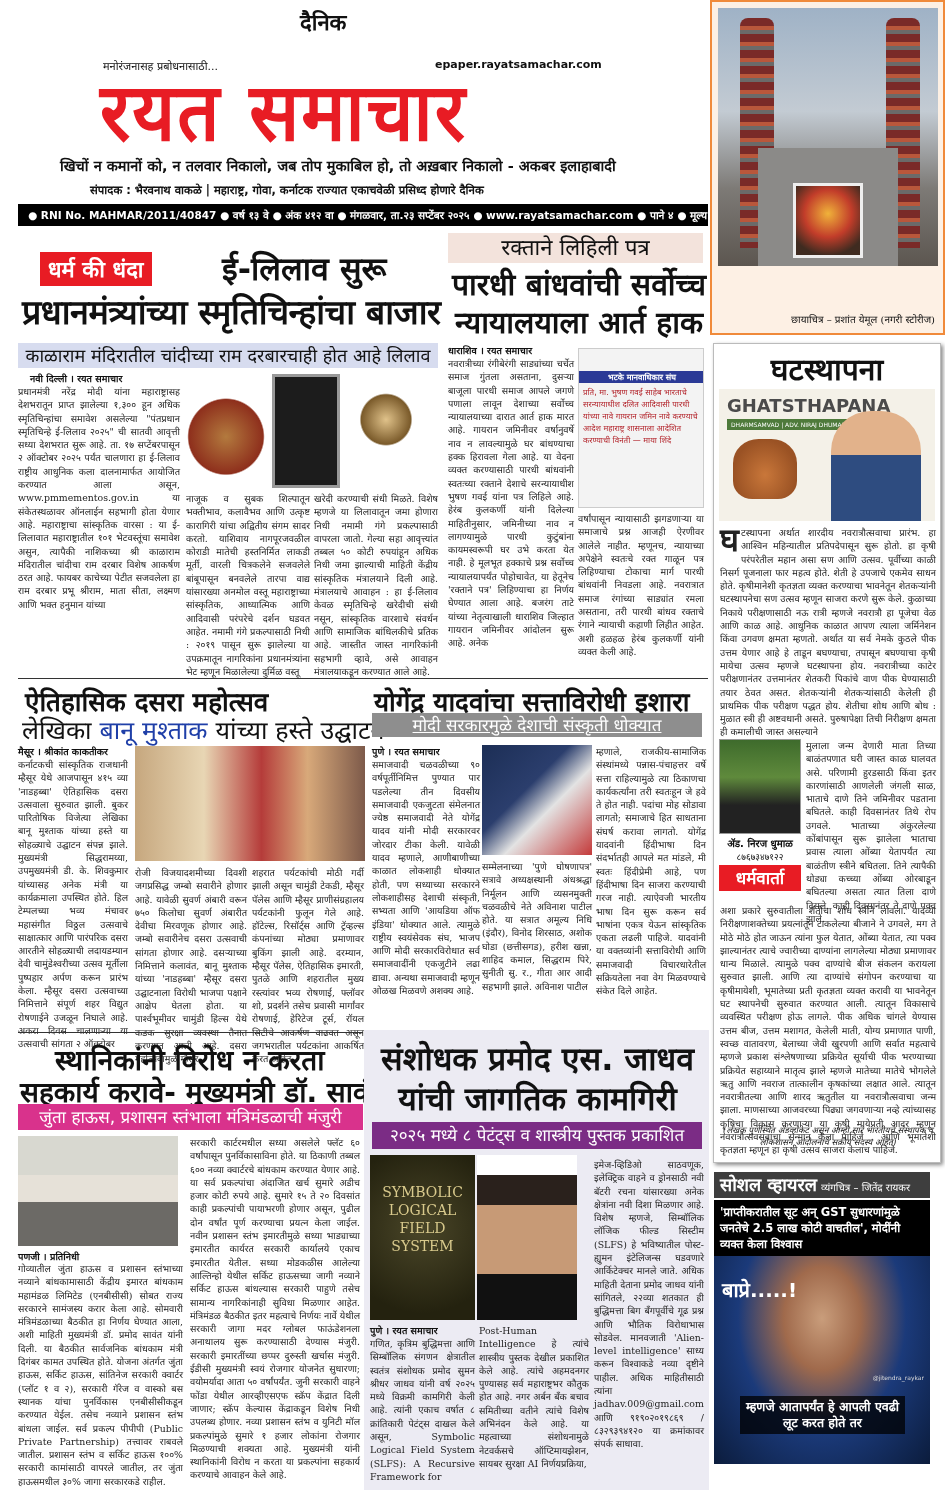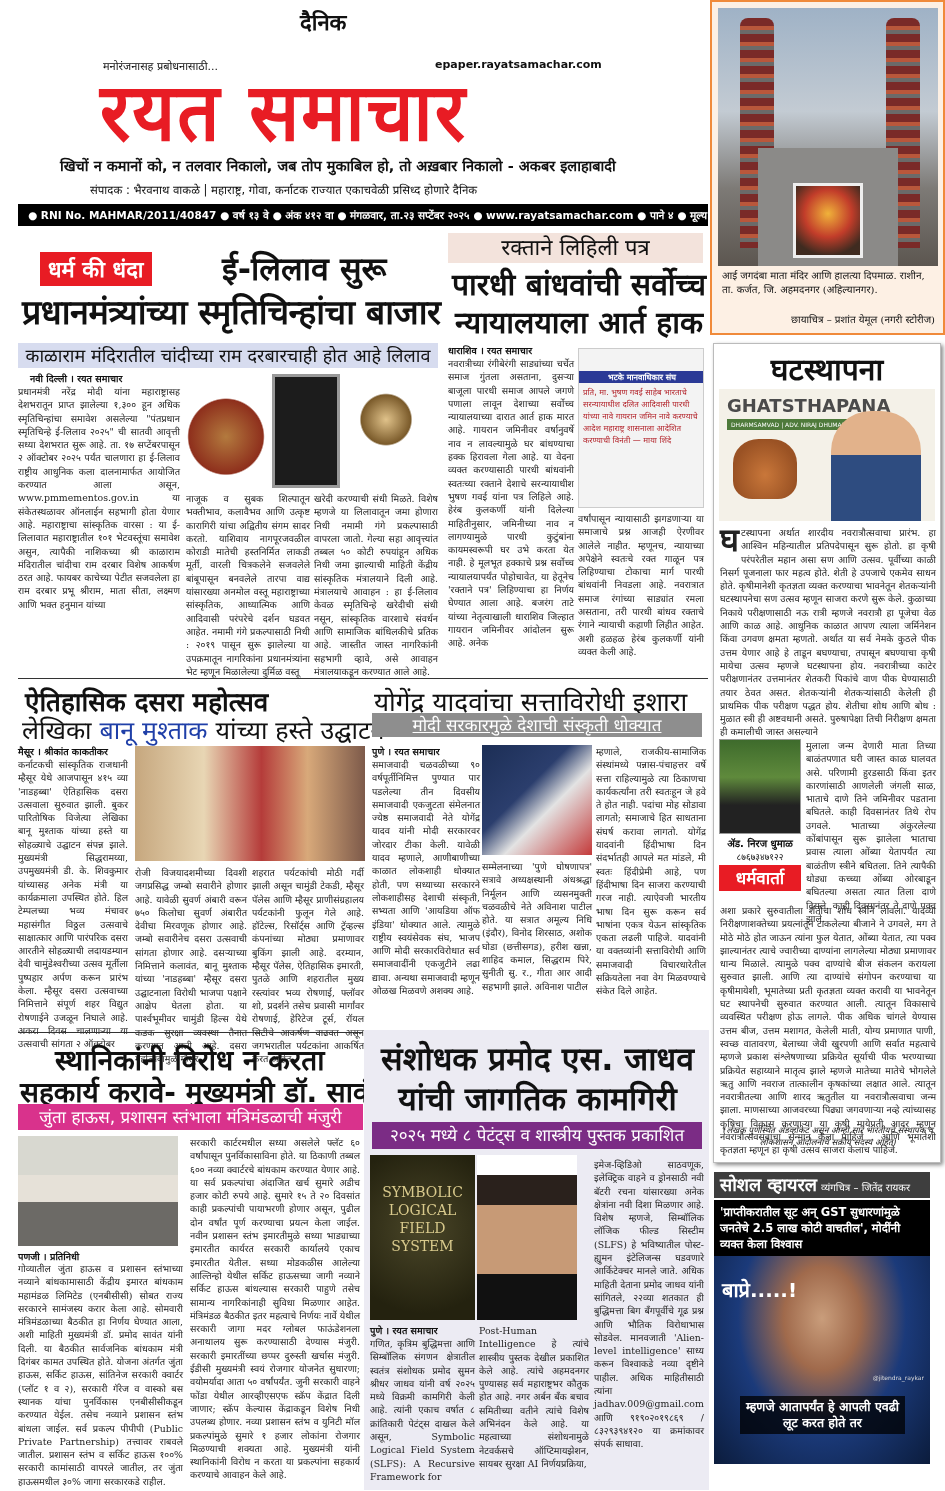--- a/index.html
+++ b/index.html
@@ -9,21 +9,21 @@
   .dateline { font-weight: bold; font-size: 9.5px; font-family: "DejaVu Sans", sans-serif; }
   .photo { background: #888; overflow: hidden; }
   .rule { background: #333; }
 
   
   #dainik { left: 300px; top: 6px; font-size: 22px; font-weight: bold; text-align: right; }
   #tagline-left { left: 103px; top: 58px; font-size: 11px; }
   #epaper { left: 435px; top: 58px; font-size: 11px; font-weight: bold; }
   #brand { left: 100px; top: 72px; font-size: 74px; font-weight: bold; color: #e81c24; letter-spacing: 2px; line-height: 1; transform: scaleY(1.08); transform-origin: top left; }
   #quote { left: 60px; top: 155px; font-size: 14.5px; font-weight: bold; }
-  #editor-line { left: 90px; top: 182px; font-size: 11.5px; font-weight: normal; }
+  #editor-line { left: 90px; top: 182px; font-size: 11.5px; font-weight: bold; }
   #infobar { left: 18px; top: 204px; width: 690px; height: 22px; background: #000; color: #fff; font-size: 10.5px; font-weight: bold; display: flex; align-items: center; padding-left: 10px; white-space: nowrap; overflow: hidden; }
 
   
   #temple-box { left: 710px; top: 0; width: 235px; height: 335px; border: 2px solid #f08a3a; background: #fdf0e4; }
   #temple-photo { left: 6px; top: 6px; width: 220px; height: 258px; background: linear-gradient(180deg,#9fb2c6 0%,#c3cbd3 40%,#7d7a76 70%,#5c5650 100%); }
   .tower { position: absolute; top: 10px; width: 34px; height: 230px; background: repeating-linear-gradient(180deg,#7a2a28 0 8px,#b9573b 8px 12px,#6b6a69 12px 16px); border-radius: 8px 8px 0 0; }
   #deity { left: 75px; top: 175px; width: 70px; height: 75px; background: radial-gradient(circle at 50% 40%,#f0b23a 0,#c23d2a 45%,#3f2b20 80%); border: 3px solid #eee; }
   #temple-caption { left: 10px; top: 267px; width: 215px; font-size: 10px; line-height: 14px; font-family: "DejaVu Serif", serif; }
   #temple-credit { right: 8px; top: 310px; font-size: 10px; font-family: "DejaVu Serif", serif; }
 
@@ -49,21 +49,21 @@
   #author-photo { left: 5px; top: 395px; width: 82px; height: 95px; background: linear-gradient(180deg,#3e6b2c 0,#5f8a3c 40%,#222 70%); border: 1px solid #999; }
   #author-name { left: 5px; top: 492px; width: 82px; text-align: center; font-size: 10px; font-weight: bold; }
   #author-phone { left: 5px; top: 506px; width: 82px; text-align: center; font-size: 9px; }
   #dharmavarta { left: 5px; top: 521px; width: 82px; height: 26px; background: #e81c24; color: #fff; text-align: center; font-size: 17px; font-weight: bold; line-height: 26px; }
   #ghat-note { left: 8px; top: 780px; width: 212px; font-size: 8.5px; font-style: italic; line-height: 12px; text-align: center; font-family: "DejaVu Serif", serif; }
 
   
   #dasara-h { left: 25px; top: 683px; font-size: 26px; font-weight: bold; }
   #dasara-sub { left: 22px; top: 712px; font-size: 25px; }
   #dasara-sub .blue { color: #1f3fa8; }
-  #yadav-h { left: 374px; top: 683px; font-size: 26px; font-weight: normal; }
+  #yadav-h { left: 374px; top: 683px; font-size: 26px; font-weight: bold; }
   #yadav-sub { left: 372px; top: 713px; width: 330px; height: 24px; background: #8e8e8e; color: #fff; text-align: center; font-size: 17px; line-height: 24px; text-decoration: underline; }
 
   
   #sawant-h1 { left: 55px; top: 1040px; font-size: 28px; font-weight: bold; }
   #sawant-h2 { left: 20px; top: 1072px; font-size: 28px; font-weight: bold; }
   #sawant-sub { left: 18px; top: 1104px; width: 345px; height: 26px; background: #d9328c; color: #fff; text-align: center; font-size: 17px; line-height: 26px; }
 
   #jadhav-box { left: 364px; top: 1030px; width: 345px; height: 460px; background: #ecebf3; }
   #jadhav-h1 { left: 6px; top: 6px; width: 335px; text-align: center; font-size: 32px; font-weight: bold; }
   #jadhav-h2 { left: 6px; top: 46px; width: 335px; text-align: center; font-size: 32px; font-weight: bold; }
@@ -91,21 +91,20 @@
 <div class="abs" id="editor-line">संपादक : भैरवनाथ वाकळे | महाराष्ट्र, गोवा, कर्नाटक राज्यात एकाचवेळी प्रसिध्द होणारे दैनिक</div>
 <div class="abs" id="infobar">● RNI No. MAHMAR/2011/40847 ● वर्ष १३ वे ● अंक ४१२ वा ● मंगळवार, ता.२३ सप्टेंबर २०२५ ● www.rayatsamachar.com ● पाने ४ ● मूल्य रु. ४.००</div>
 
 <div class="abs" id="temple-box">
   <div class="abs photo" id="temple-photo">
     <div class="tower" style="left:22px"></div>
     <div class="tower" style="left:168px"></div>
     <div class="abs" style="left:40px;top:140px;width:140px;height:120px;background:#8b8a88;"></div>
     <div class="abs" id="deity"></div>
   </div>
-  <div class="abs" id="temple-caption">आई जगदंबा माता मंदिर आणि हालत्या दिपमाळ. राशीन, ता. कर्जत, जि. अहमदनगर (अहिल्यानगर).</div>
   <div class="abs" id="temple-credit">छायाचित्र – प्रशांत येमूल (नगरी स्टोरीज)</div>
 </div>
 
 <div class="abs" id="kicker">धर्म की धंदा</div>
 <div class="abs" id="lead-h1">ई-लिलाव सुरू</div>
 <div class="abs" id="lead-h2">प्रधानमंत्र्यांच्या स्मृतिचिन्हांचा बाजार</div>
 <div class="abs" id="lead-sub">काळाराम मंदिरातील चांदीच्या राम दरबारचाही होत आहे लिलाव</div>
 
 <div class="abs" style="left:18px;top:372px;width:162px;">
   <div class="dateline" style="padding-left:12px">नवी दिल्ली । रयत समाचार</div>

